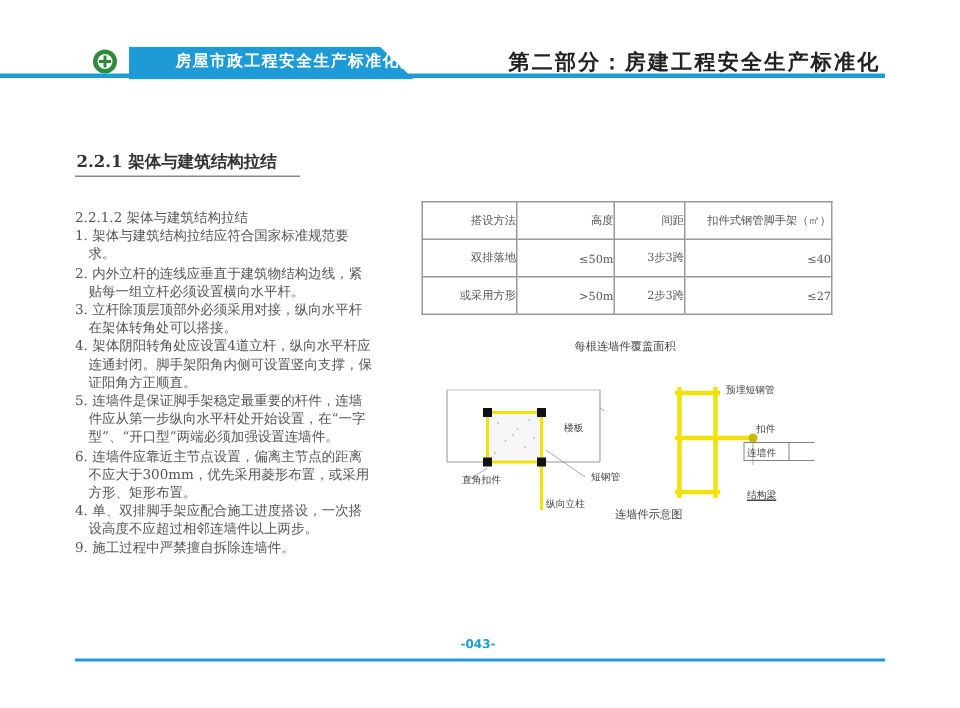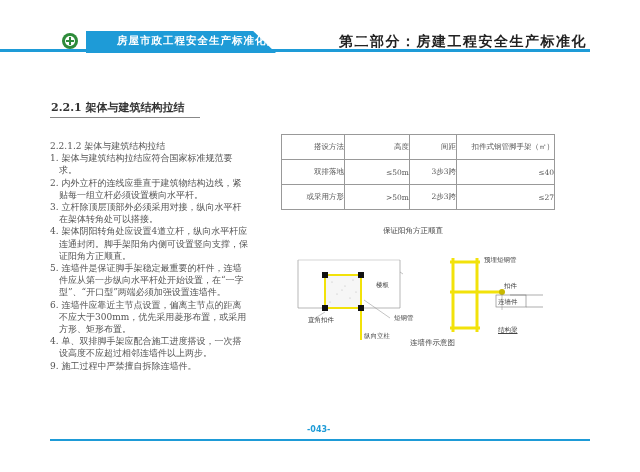--- a/index.html
+++ b/index.html
@@ -72,21 +72,21 @@
     <td>≤40</td>
   </tr>
   <tr>
     <td>或采用方形</td>
     <td>&gt;50m</td>
     <td>2步3跨</td>
     <td>≤27</td>
   </tr>
 </tbody>
   </table>
-<div class="cap" style="left:383px; top:226px;">保证阳角方正顺直</div>
+<div class="cap" style="left:383px; top:226px;">每根连墙件覆盖面积</div>
 
 <div class="diagram">
   <svg width="290" height="90" viewBox="0 0 290 90">
 
     <line x1="8" y1="10" x2="8" y2="58" stroke="#999" stroke-width="0.7"></line>
     <line x1="8" y1="10" x2="110" y2="10" stroke="#aaa" stroke-width="0.5"></line>
     <line x1="110" y1="10" x2="110" y2="58" stroke="#999" stroke-width="0.7"></line>
     <line x1="8" y1="58" x2="110" y2="58" stroke="#999" stroke-width="0.7"></line>
     <rect x="35" y="25" width="36" height="33" fill="#f6f6f6" stroke="#f2e20a" stroke-width="2"></rect>
     <g fill="#bbb">

